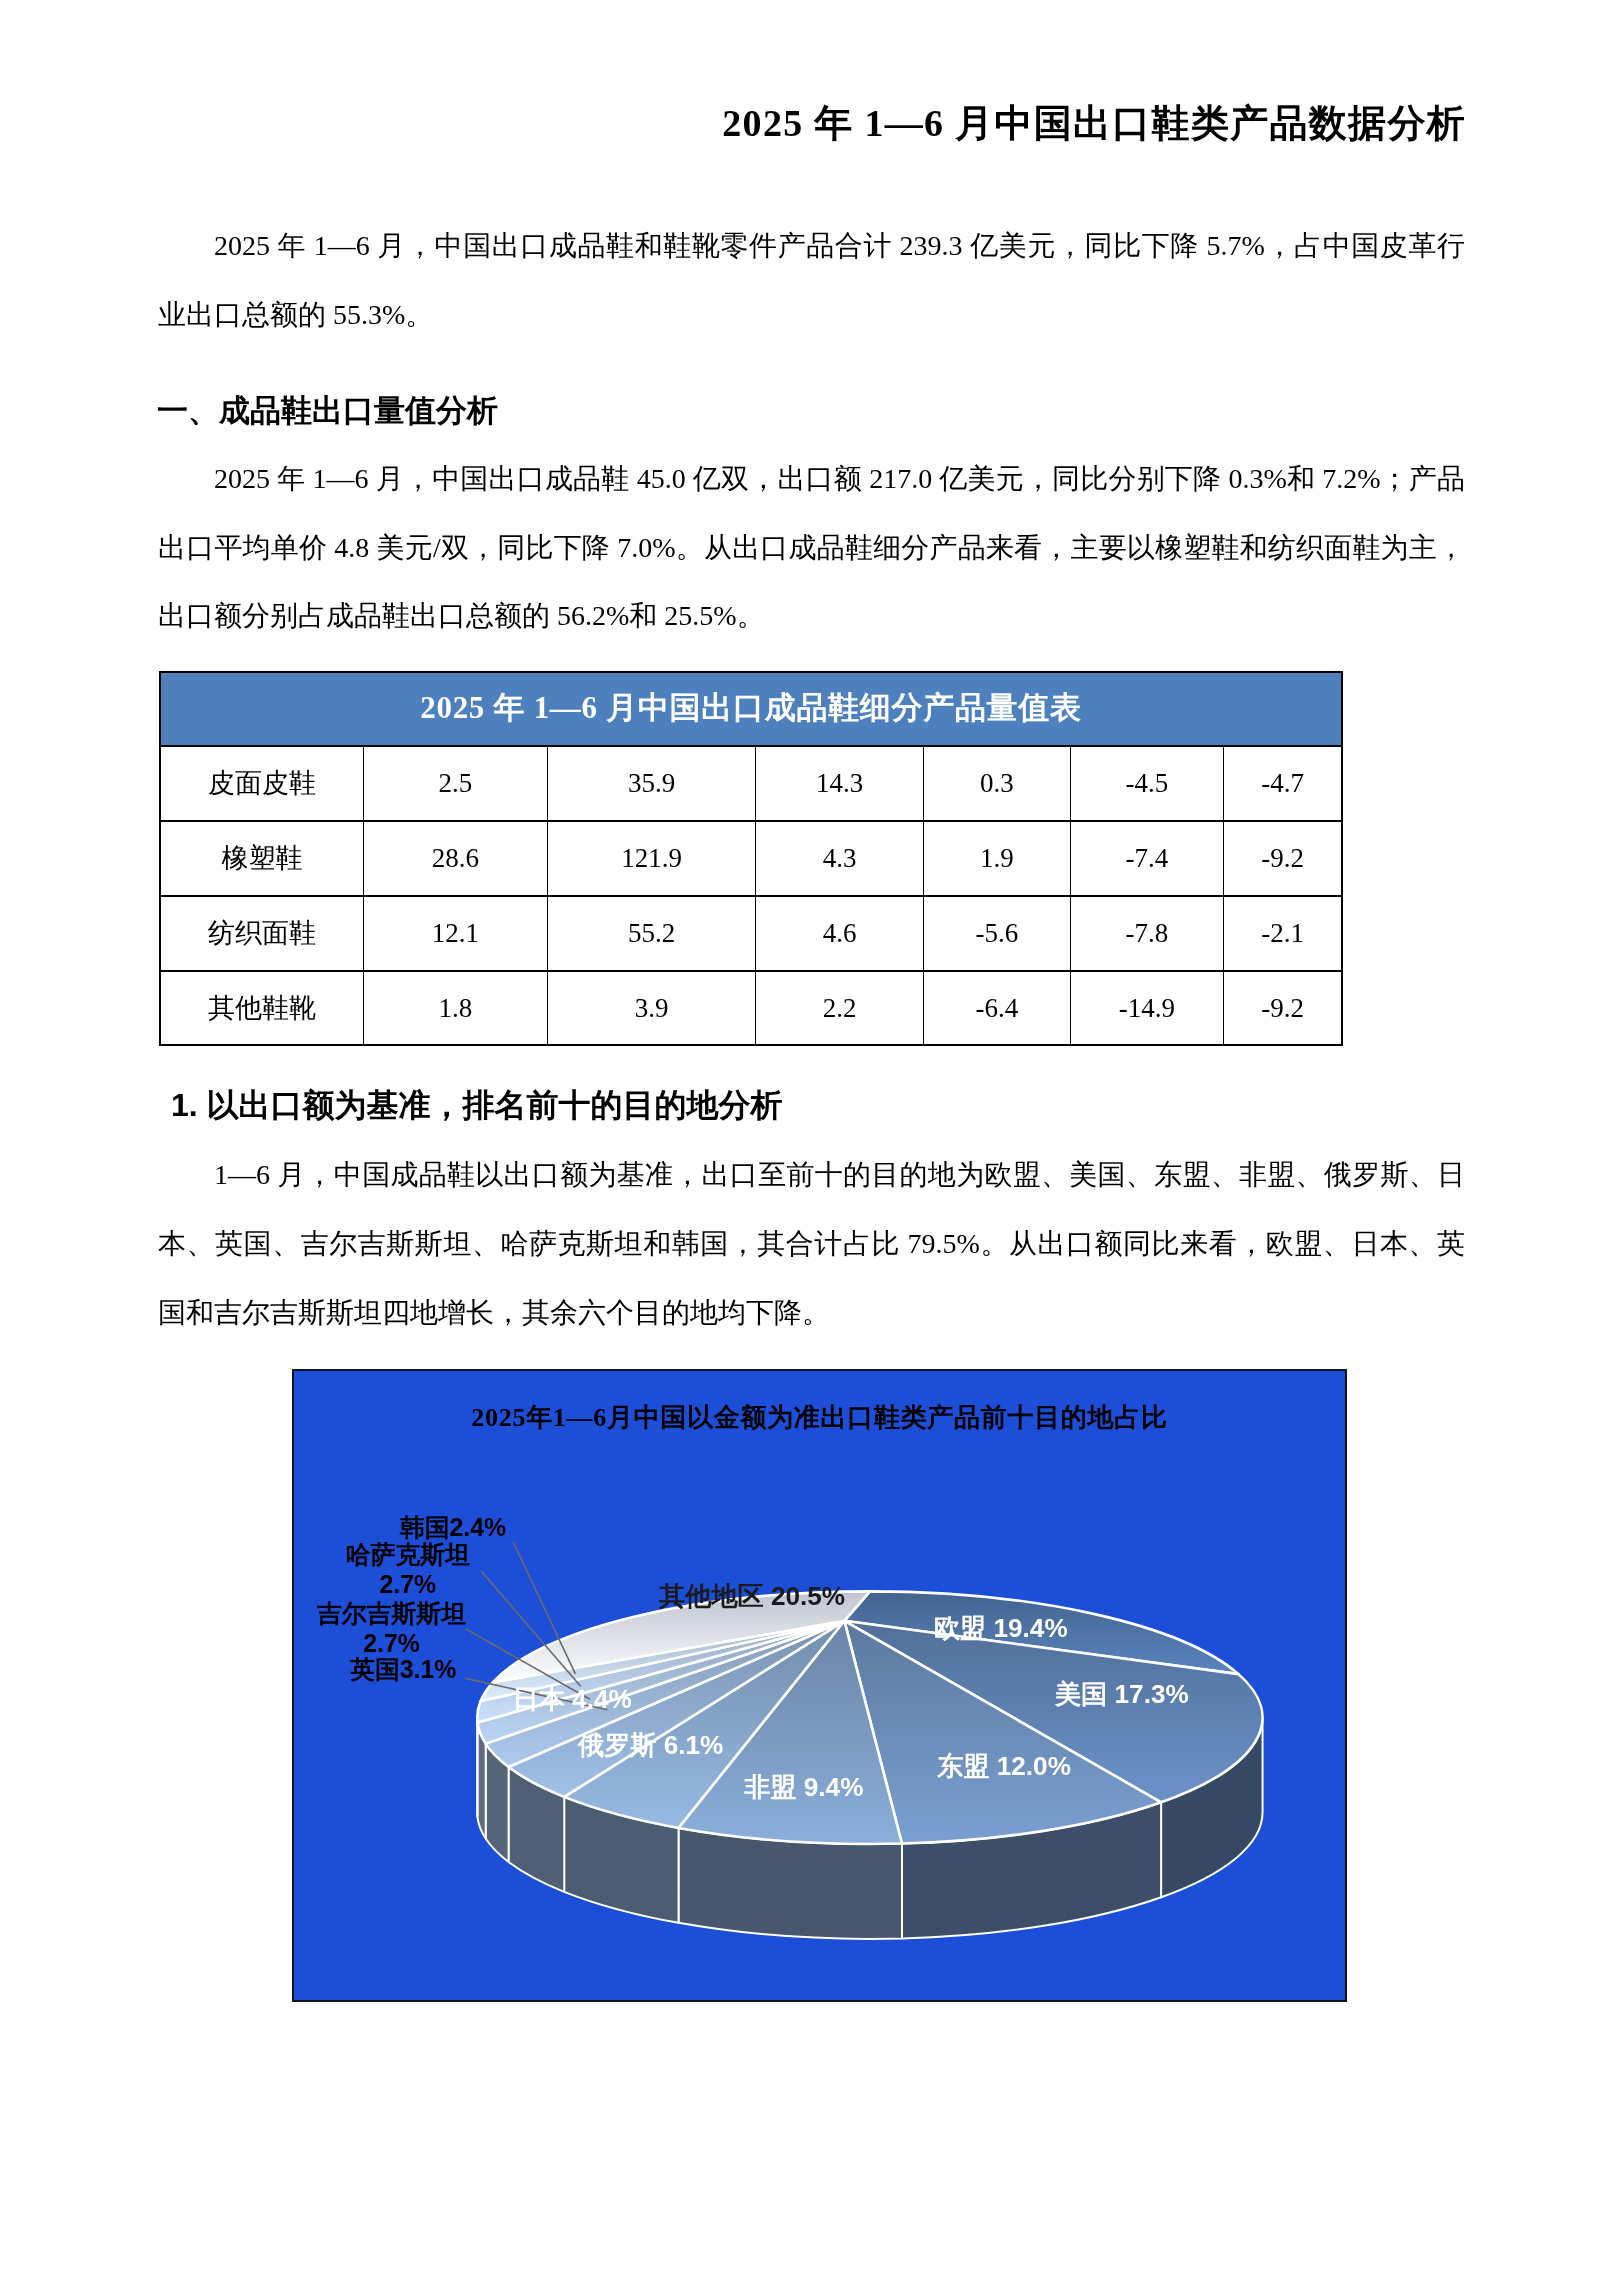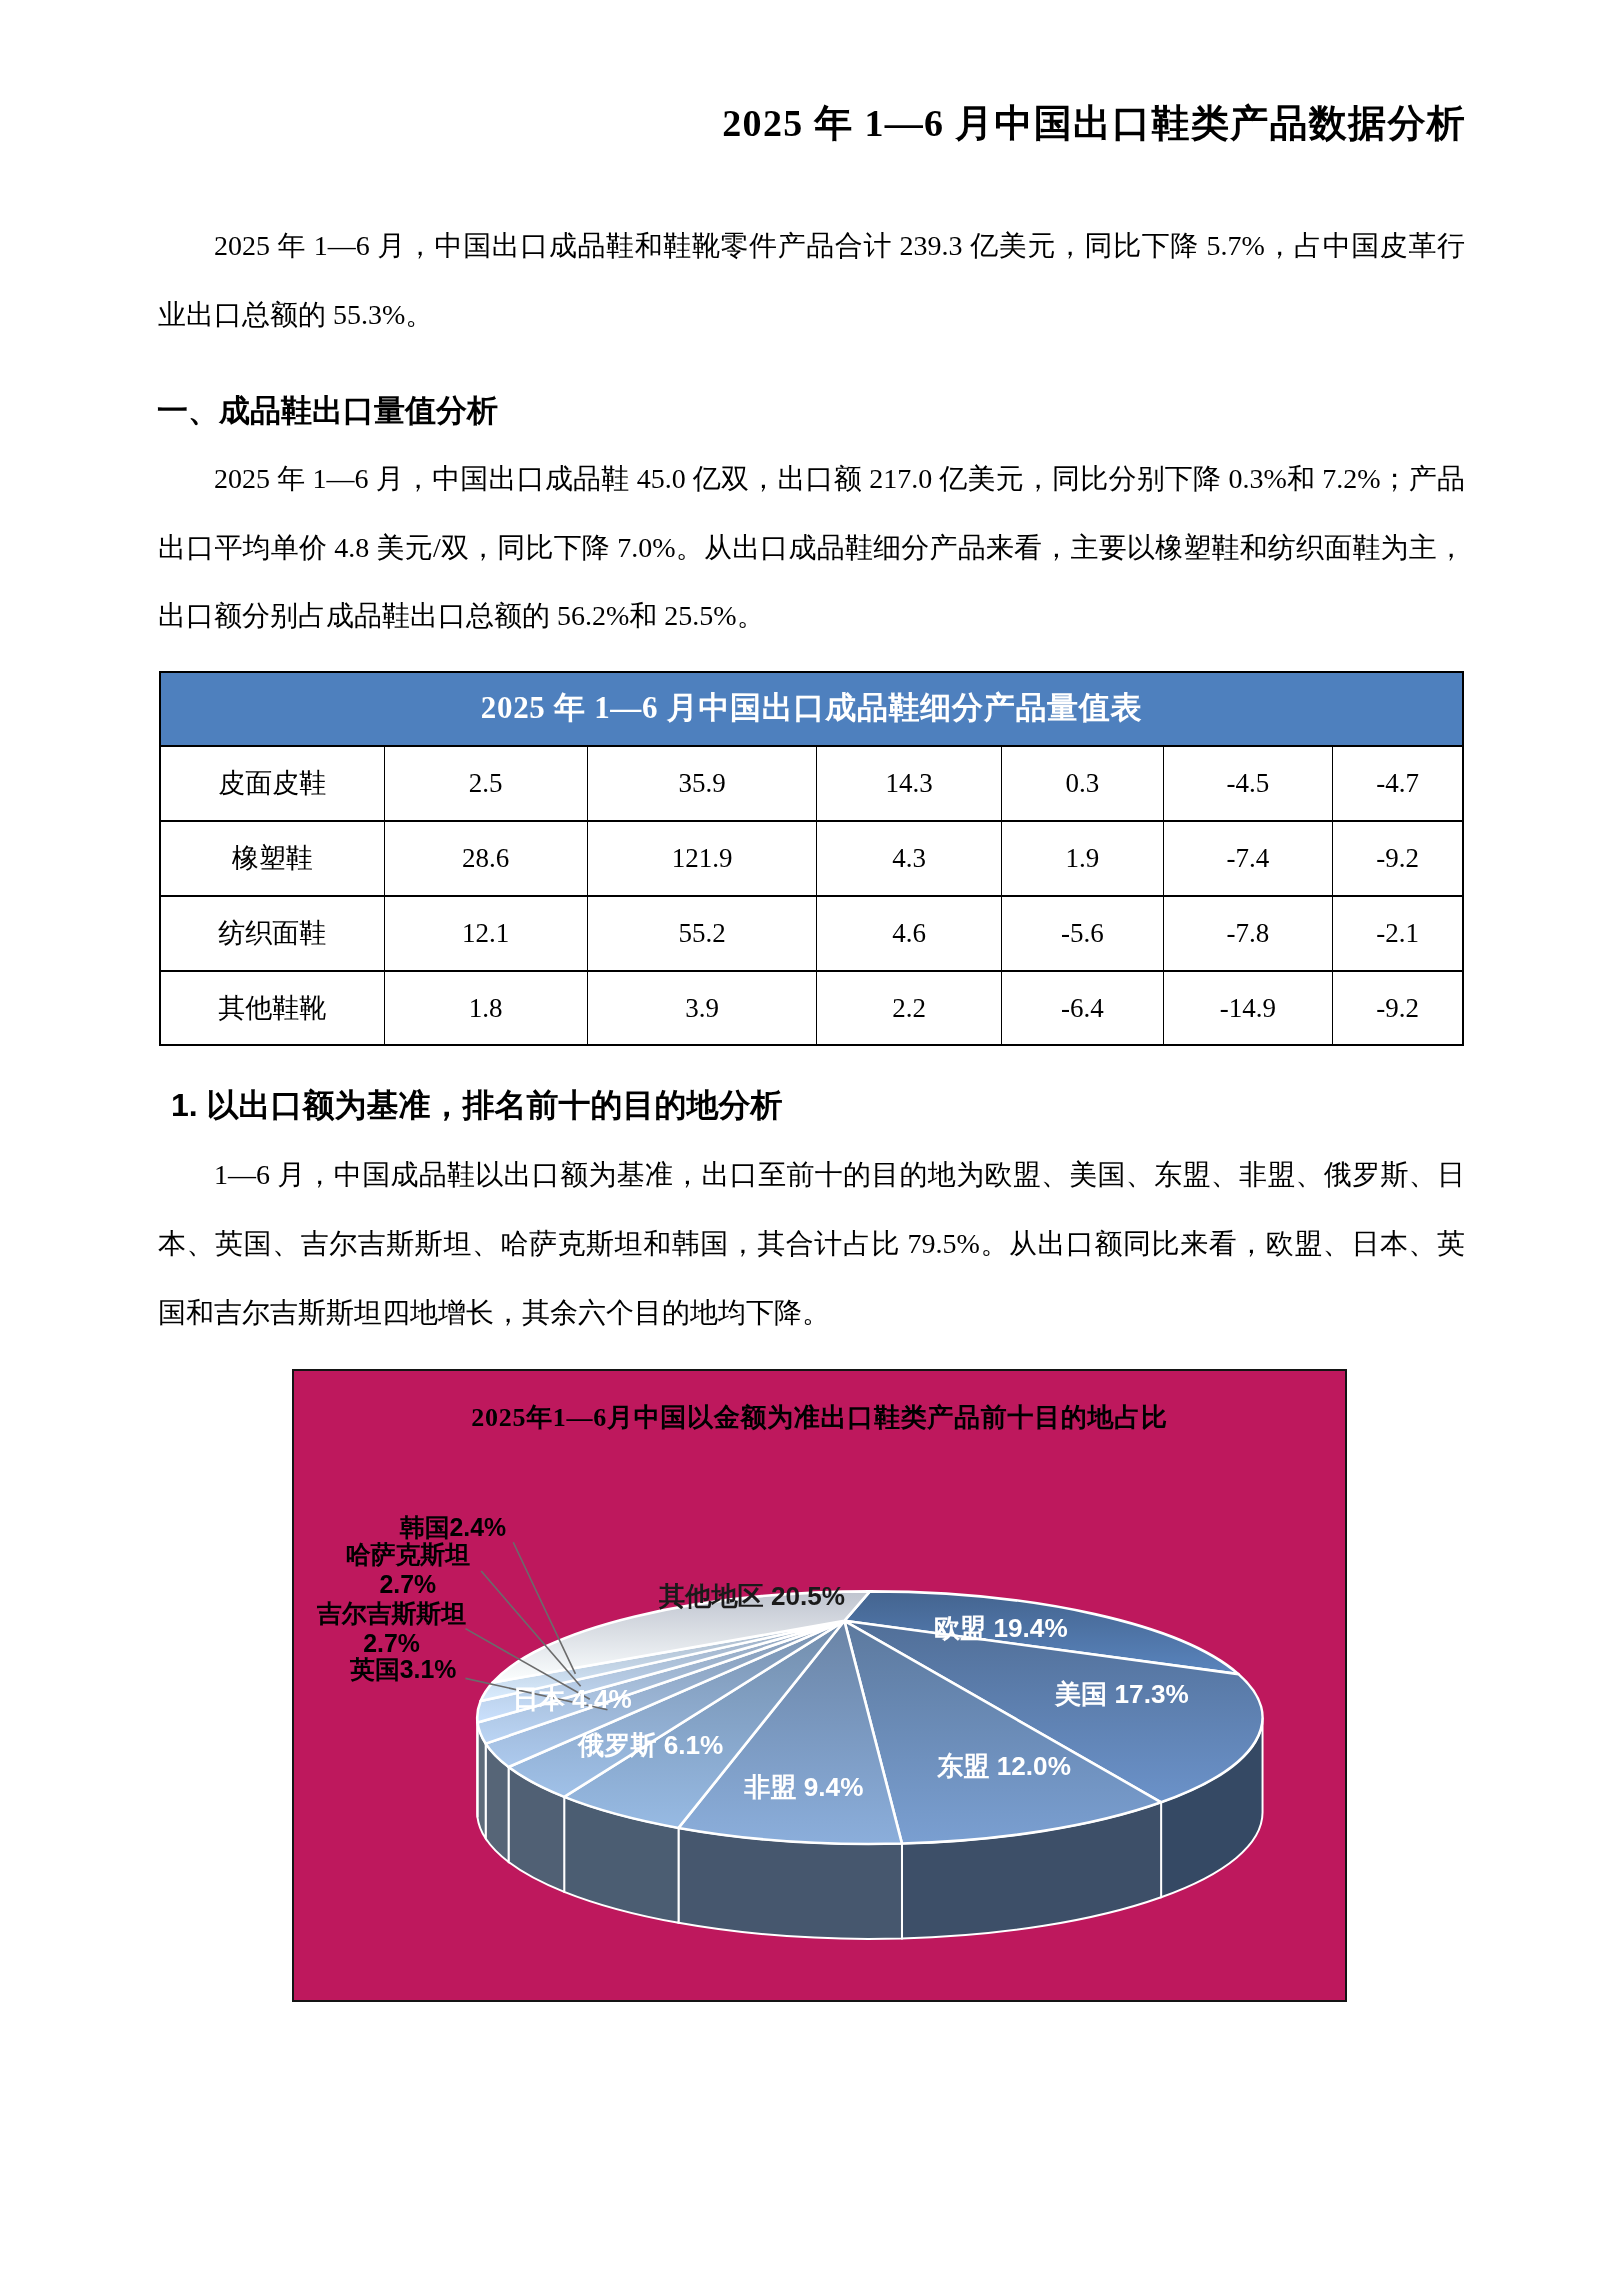--- a/index.html
+++ b/index.html
@@ -19,39 +19,39 @@
   .sec-heading{
     margin:41px 157px 0 157px;font-size:31px;font-weight:bold;
     font-family:"Liberation Sans","DejaVu Sans",sans-serif;
   }
   .sub-heading{
     margin:38px 157px 0 171px;font-size:32px;font-weight:bold;
     font-family:Liberation Sans, sans-serif;
   }
   .par-tight{margin-top:13px;}
   table.data{
-    margin:19.6px auto 0 159px;border-collapse:collapse;width:1305px;
+    margin:19.6px auto 0 159px;border-collapse:collapse;width:1184px;
     border:2.6px solid #000;table-layout:fixed;padding-left:36px;
   }
   table.data td{
     border-left:1.3px solid #000;border-right:1.3px solid #000;
     border-top:2px solid #000;border-bottom:2px solid #000;
     text-align:center;vertical-align:middle;font-size:27px;
     white-space:pre-line;line-height:1.45;padding:3.9px 2.6px;
   }
   tr.caption-row td{
     background:#4e80be;color:#ffffff;font-weight:bold;font-size:31px;
     height:65px;border:none;letter-spacing:0.7px;
     font-family:"Liberation Serif","DejaVu Serif",serif;
   }
   tr.colhead-row td{height:92px;font-size:26px;}
   tr.data-row td{height:65px;}
   .chart-box{
     position:relative;margin:22px 0 0 292px;width:1051px;height:629px;
-    border:2.6px solid #141414;background:#be185d;
+    border:2.6px solid #141414;background:#1d4ed8;
   }
   .chart-title{
     margin-top:29px;text-align:center;font-size:26px;font-weight:bold;
     font-family:"Liberation Serif","DejaVu Serif",serif;letter-spacing:0.7px;
   }
   .chart-svg{position:absolute;left:0;top:77px;width:1051px;height:538px;}
   .pie-label-in{font-family:"Liberation Sans","DejaVu Sans",sans-serif;font-weight:bold;font-size:40px;}
   .pie-label-out{font-family:"Liberation Sans","DejaVu Sans",sans-serif;font-weight:bold;font-size:38px;fill:#000;}
 </style>
 </head>

